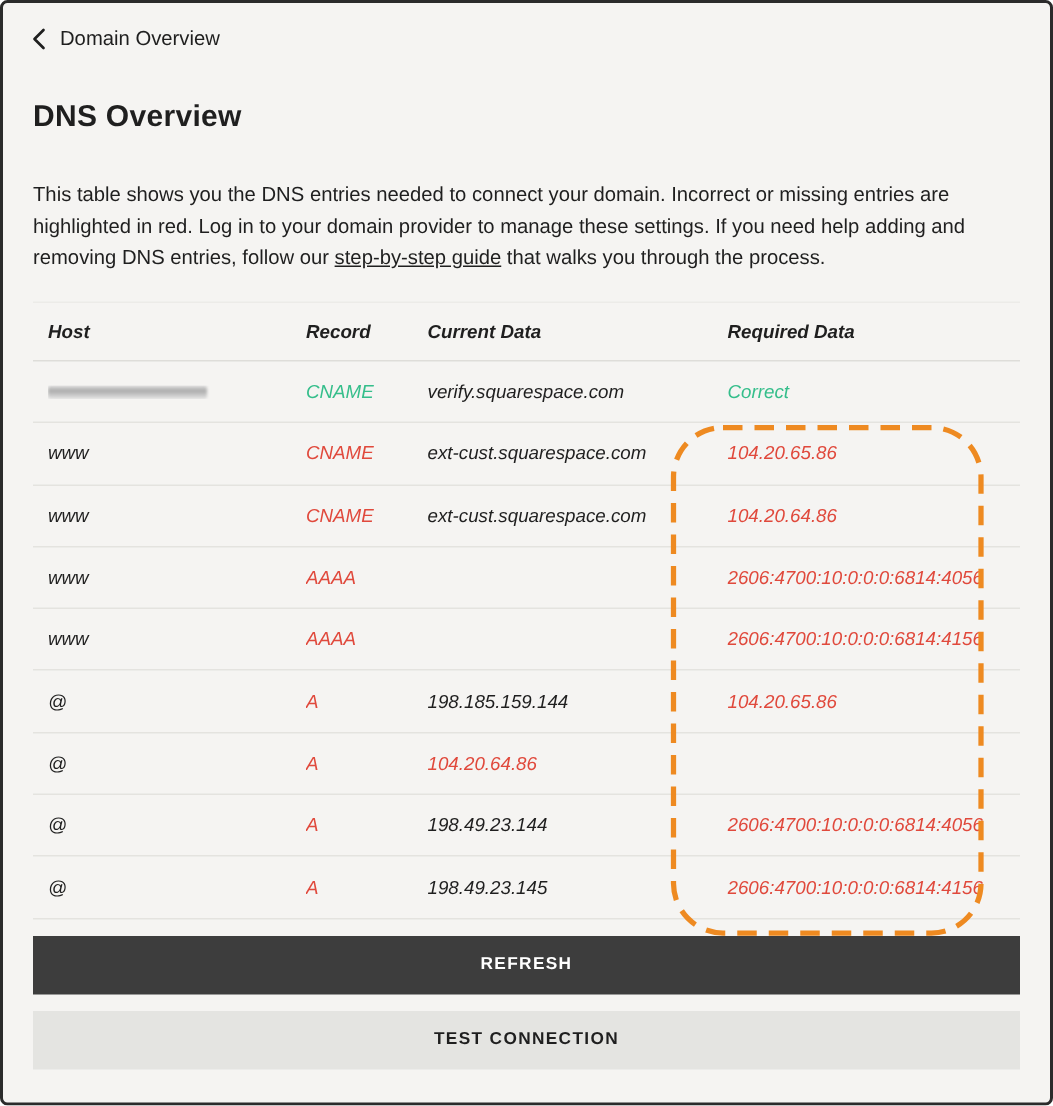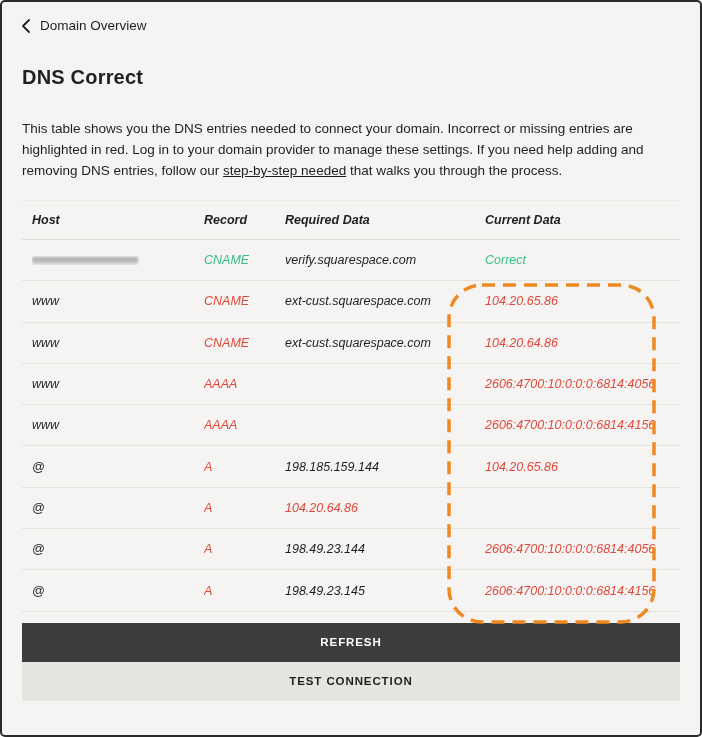--- a/index.html
+++ b/index.html
@@ -37,48 +37,48 @@
     width:106px; height:9px; border-radius:2px; display:none;
     background:linear-gradient(#dcdcdc,#a9a9a9 40%,#bfbfbf 60%,#e2e2e2);
     filter:blur(1.1px);
   }
   .btn{
     display:block; width:100%; height:39px; border:none; cursor:pointer;
     font-family:"Liberation Sans", sans-serif; font-size:11.5px; font-weight:700;
     letter-spacing:.9px; text-transform:uppercase;
   }
   .btn-refresh{margin-top:11px; background:var(--dark-button-bg); color:var(--dark-button-text);}
-  .btn-test{background:var(--light-button-bg); color:var(--text-dark);}
+  .btn-test{margin-top:11px; background:var(--light-button-bg); color:var(--text-dark);}
   .highlight-ring{position:absolute; left:444px; top:280px; pointer-events:none;}
 </style>
 </head>
 <body>
 
 <div class="page">
 
   <div class="back-link">
     <span>
       <svg width="11" height="16" viewBox="0 0 11 16">
         <polyline points="9,2 3,8 9,14" fill="none" stroke="#1F1F1F" stroke-width="1.8" stroke-linecap="round" stroke-linejoin="round"></polyline>
       </svg>
     </span>
     <span>Domain Overview</span>
   </div>
 
   <div class="content">
-    <h1 class="page-title">DNS Correct</h1>
+    <h1 class="page-title">DNS Overview</h1>
 
-    <p class="description"><span>This table shows you the DNS entries needed to connect your domain. Incorrect or missing entries are highlighted in red. Log in to your domain provider to manage these settings. If you need help adding and removing DNS entries, follow our </span><a>step-by-step needed</a><span> that walks you through the process.</span></p>
+    <p class="description"><span>This table shows you the DNS entries needed to connect your domain. Incorrect or missing entries are highlighted in red. Log in to your domain provider to manage these settings. If you need help adding and removing DNS entries, follow our </span><a>step-by-step guide</a><span> that walks you through the process.</span></p>
 
     <div class="dns-table">
       <div class="thead">
         <div class="cell">Host</div>
         <div class="cell">Record</div>
+        <div class="cell">Current Data</div>
         <div class="cell">Required Data</div>
-        <div class="cell">Current Data</div>
       </div>
       <div id="table-body">
   <div class="trow">
     <div class="cell">
       <span class="redacted-bar" style="display: block;"></span>
       <span></span>
     </div>
     <div class="cell ok">CNAME</div>
     <div class="cell">verify.squarespace.com</div>
     <div class="cell ok">Correct</div>

